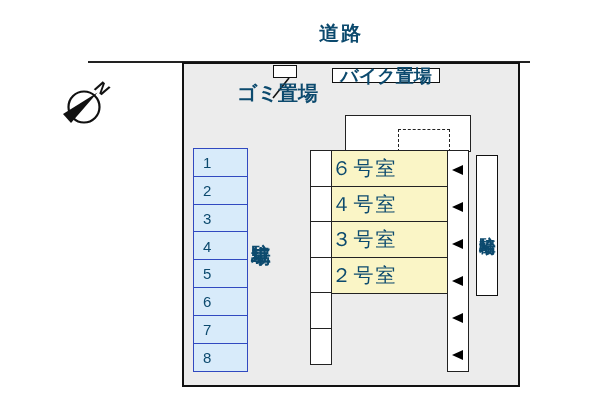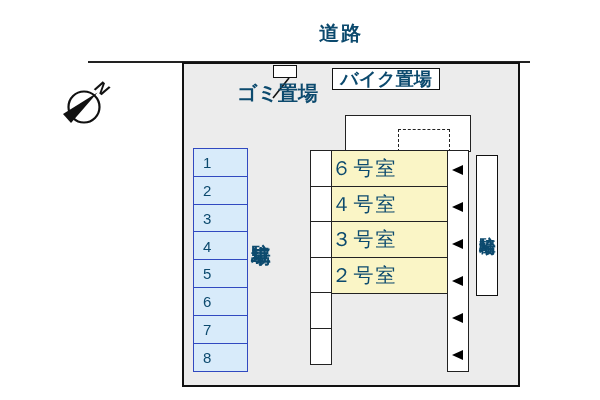--- a/index.html
+++ b/index.html
@@ -13,21 +13,21 @@
   .compass{left:56px;top:78px;}
   .property{
     left:142px;top:62px;width:338px;height:325px;background:#ececec;
     border:2.5px solid #111;box-sizing:border-box;margin-left:40px;
   }
   
   .garbage-bin{left:89px;top:1px;width:24px;height:13px;background:#fff;border:1.5px solid #111;box-sizing:border-box;}
   .garbage-leader{left:85px;top:13px;}
   .garbage-label{left:53px;top:16px;font-size:20px;font-weight:bold;white-space:nowrap;}
   .bike-box{
-    left:148px;top:4px;width:108px;height:22px;background:#fff;border:1.5px solid #111;
+    left:148px;top:4px;width:108px;height:15px;background:#fff;border:1.5px solid #111;
     box-sizing:border-box;display:flex;align-items:center;justify-content:center;
     font-size:18px;font-weight:bold;white-space:nowrap;
   }
   .building-top{left:161px;top:51px;width:126px;height:37px;background:#fff;border:1.5px solid #222;box-sizing:border-box;}
   .dashed-rect{left:214px;top:65px;width:52px;height:23px;background:#fff;border:1.5px dashed #222;box-sizing:border-box;}
   .porch-col{left:126px;top:86px;width:22px;}
   .porch-cell{width:22px;height:37px;background:#fff;border:1.5px solid #222;box-sizing:border-box;margin-top:-1.5px;}
   .porch-cell:first-child{margin-top:0;}
   .rooms-col{left:146.5px;top:86px;width:118px;}
   .room-cell{

